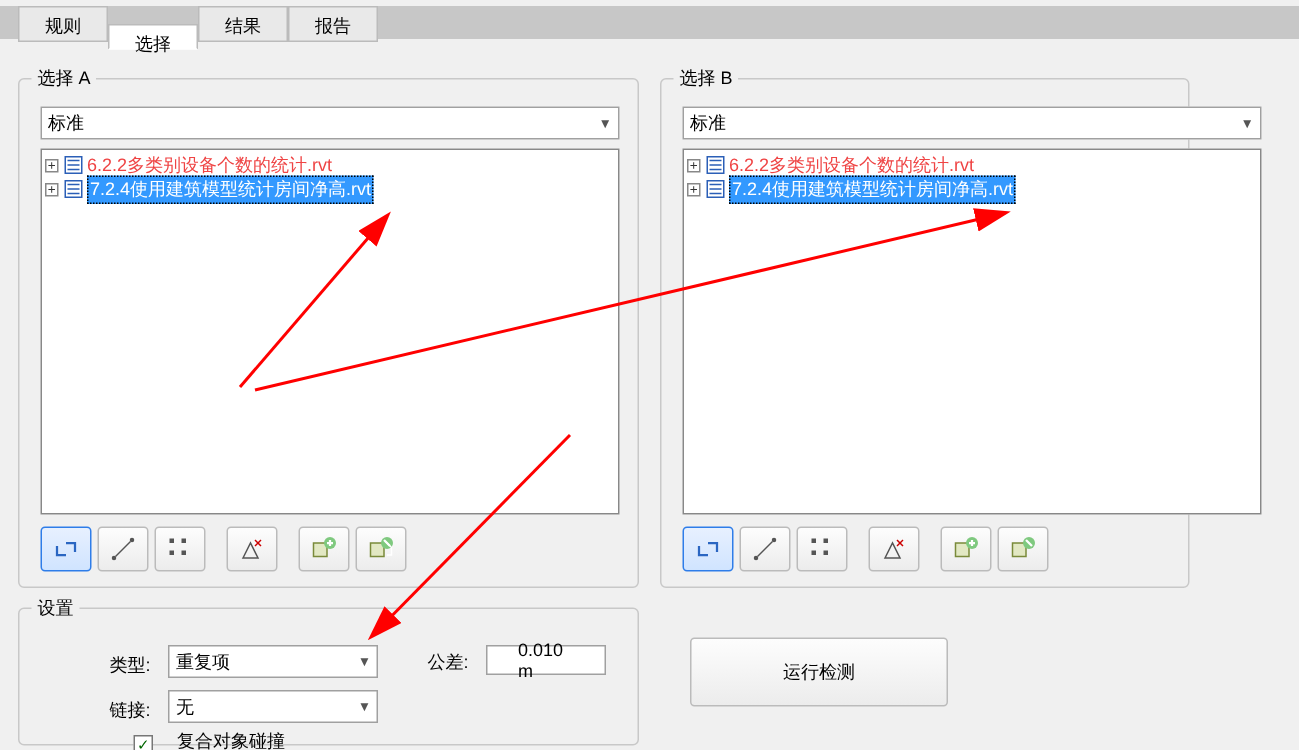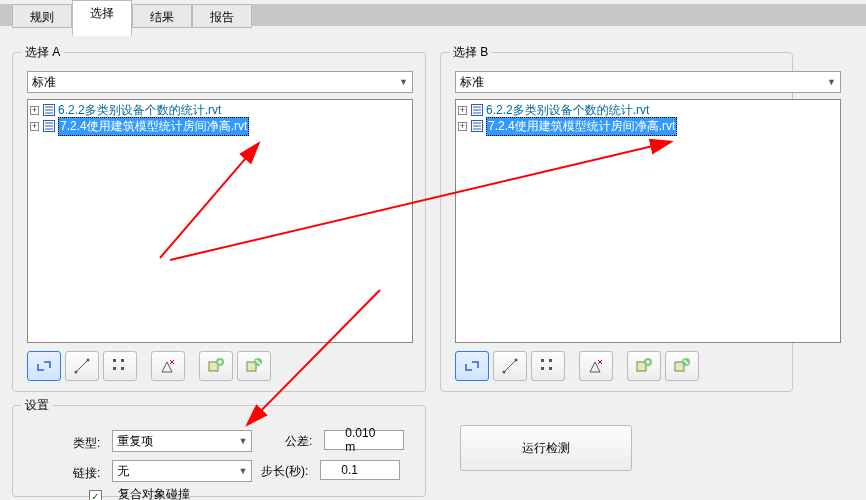--- a/index.html
+++ b/index.html
@@ -32,22 +32,22 @@
     text-align: center;
     border: 1px solid #bbb;
     background: #e9e9e9;
     margin-top: 4px;
     cursor: pointer;
     z-index: 1;
   }
   .tab.active {
     background: #fff;
     border-bottom: 1px solid #fff;
-    margin-top: 0;
-    height: 36px;
+    margin-top: 16px;
+    height: 17px;
   }
   .fieldset {
     position: absolute;
     border: 1px solid #c8c8c8;
     border-radius: 4px;
   }
   .fieldset-label {
     position: absolute;
     top: -9px;
     left: 8px;
@@ -101,21 +101,21 @@
     cursor: pointer;
     color: #333;
     background: #fff;
   }
   .file-icon {
     width: 14px; height: 14px;
     display: inline-block;
     margin-right: 2px;
   }
   .file-icon svg { width: 100%; height: 100%; }
-  .tree-row .txt { color: #0369a1; }
+  .tree-row .txt { color: #ef4444; }
   .tree-row.selected .txt {
     background: #3399ff;
     color: #fff;
     border: 1px dotted #000;
     padding: 0 1px;
   }
 
   .toolbar {
     position: absolute;
     bottom: 10px;
@@ -373,24 +373,20 @@
     <span class="textbox" style="width:80px;">0.010 m</span>
   </div>
 
   <div class="setting-row" style="left:60px; top:54px;">
     <span class="label">链接:</span>
     <div class="combo" style="position:relative; width:140px; left:0; top:0;">
       <span>无</span>
       <span class="arrow">▼</span>
     </div>
   </div>
-  <div class="setting-row" style="left:248px; top:54px;">
-    <span class="label">步长(秒):</span>
-    <span class="textbox" style="width:80px;">0.1</span>
-  </div>
 
   <div class="setting-row" style="left:76px; top:80px;">
     <span class="chk">✓</span>
     <span class="label">复合对象碰撞</span>
   </div>
 </div>
 
 <div class="run-area">
   <div class="run-btn">运行检测</div>
 </div>

